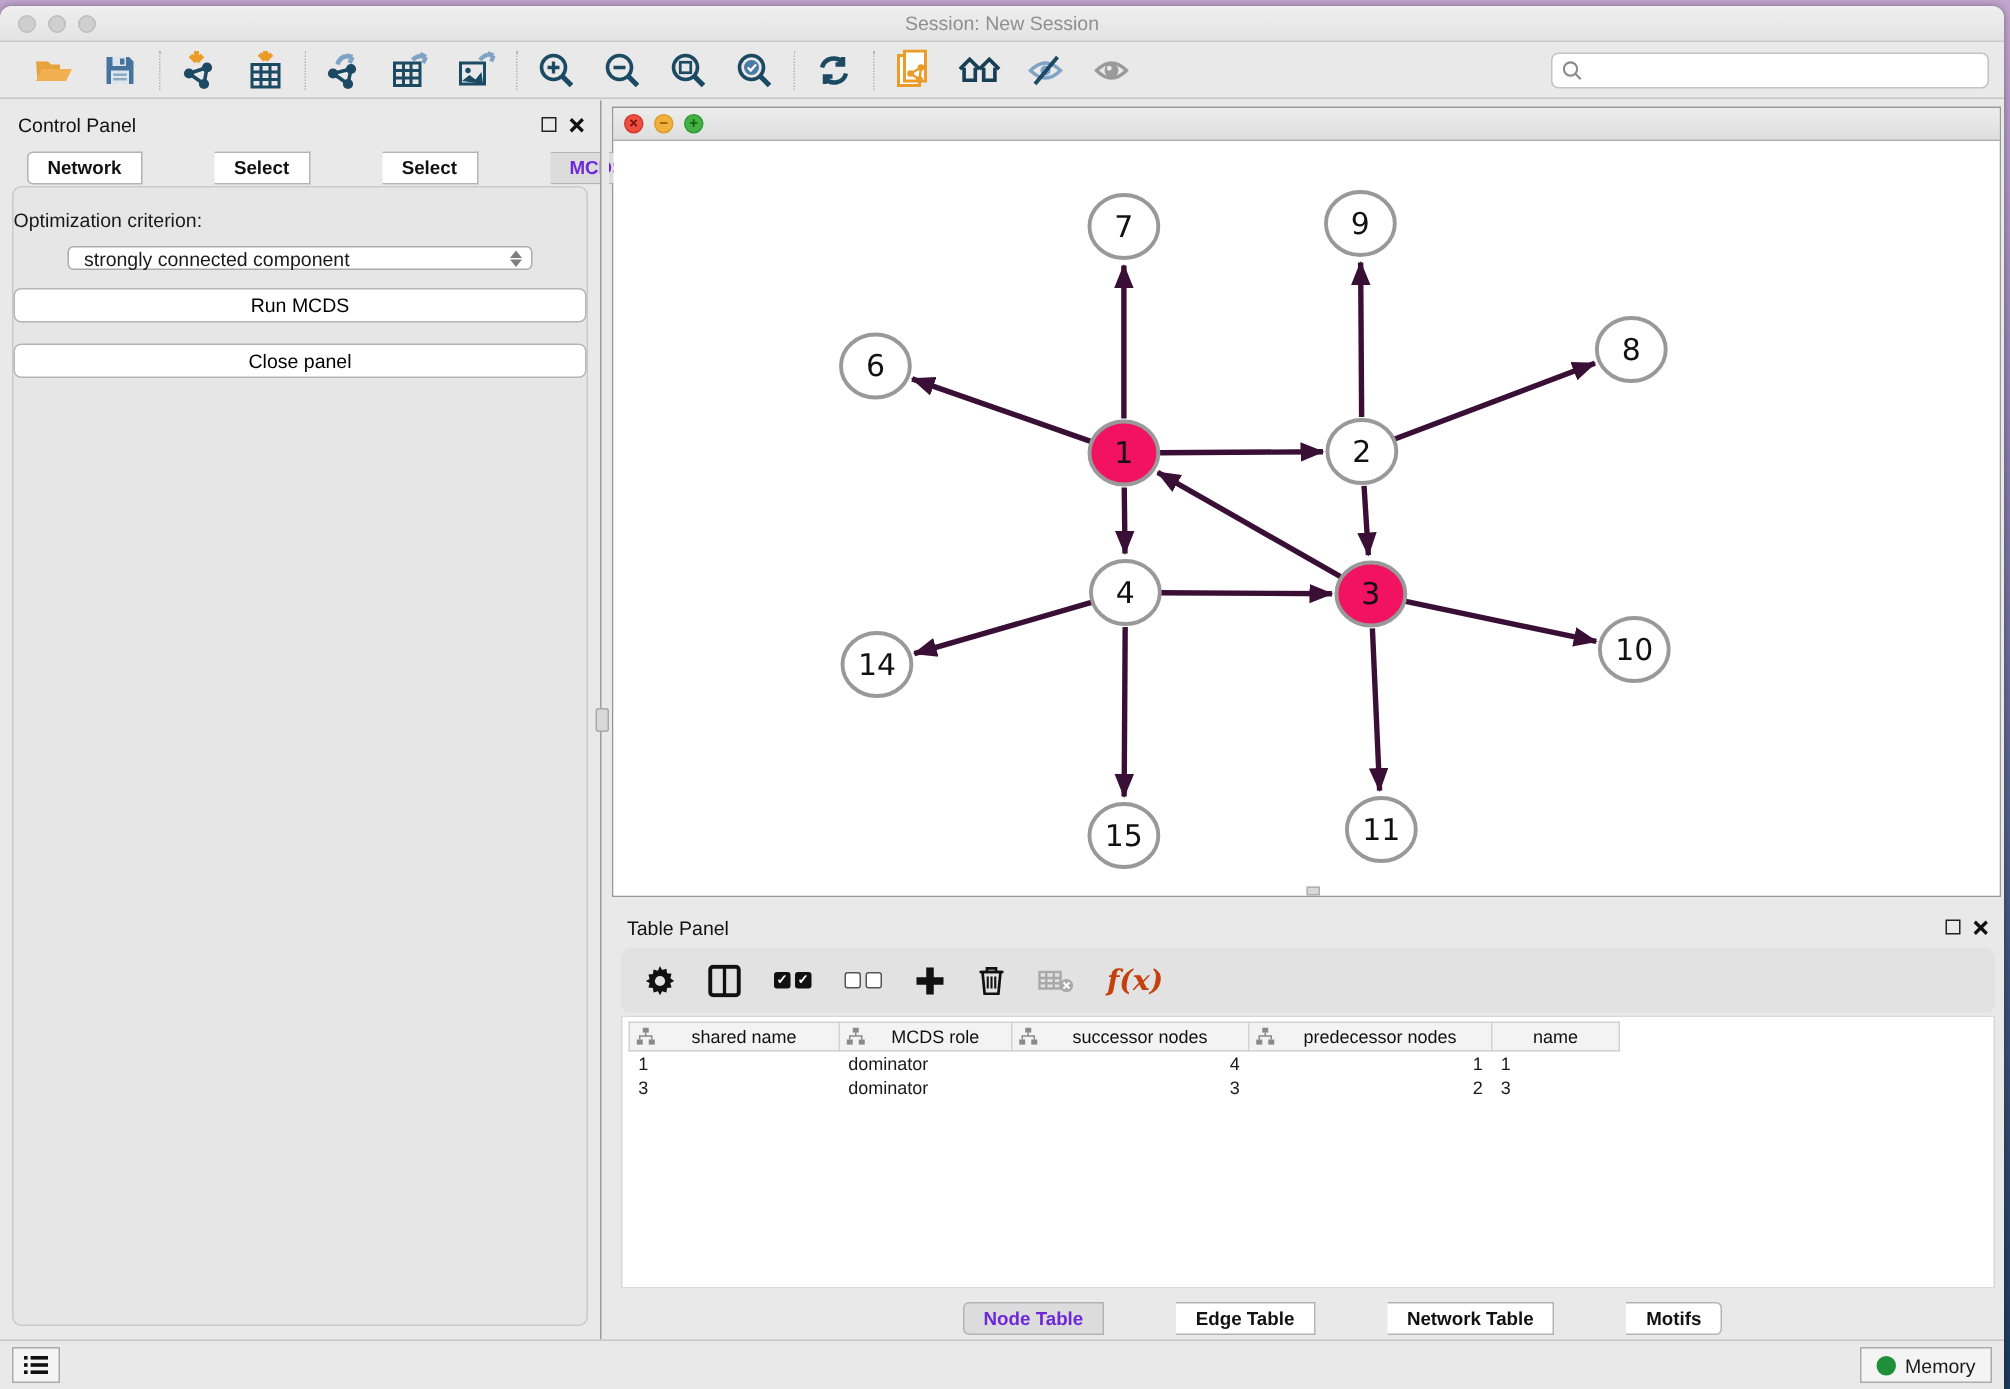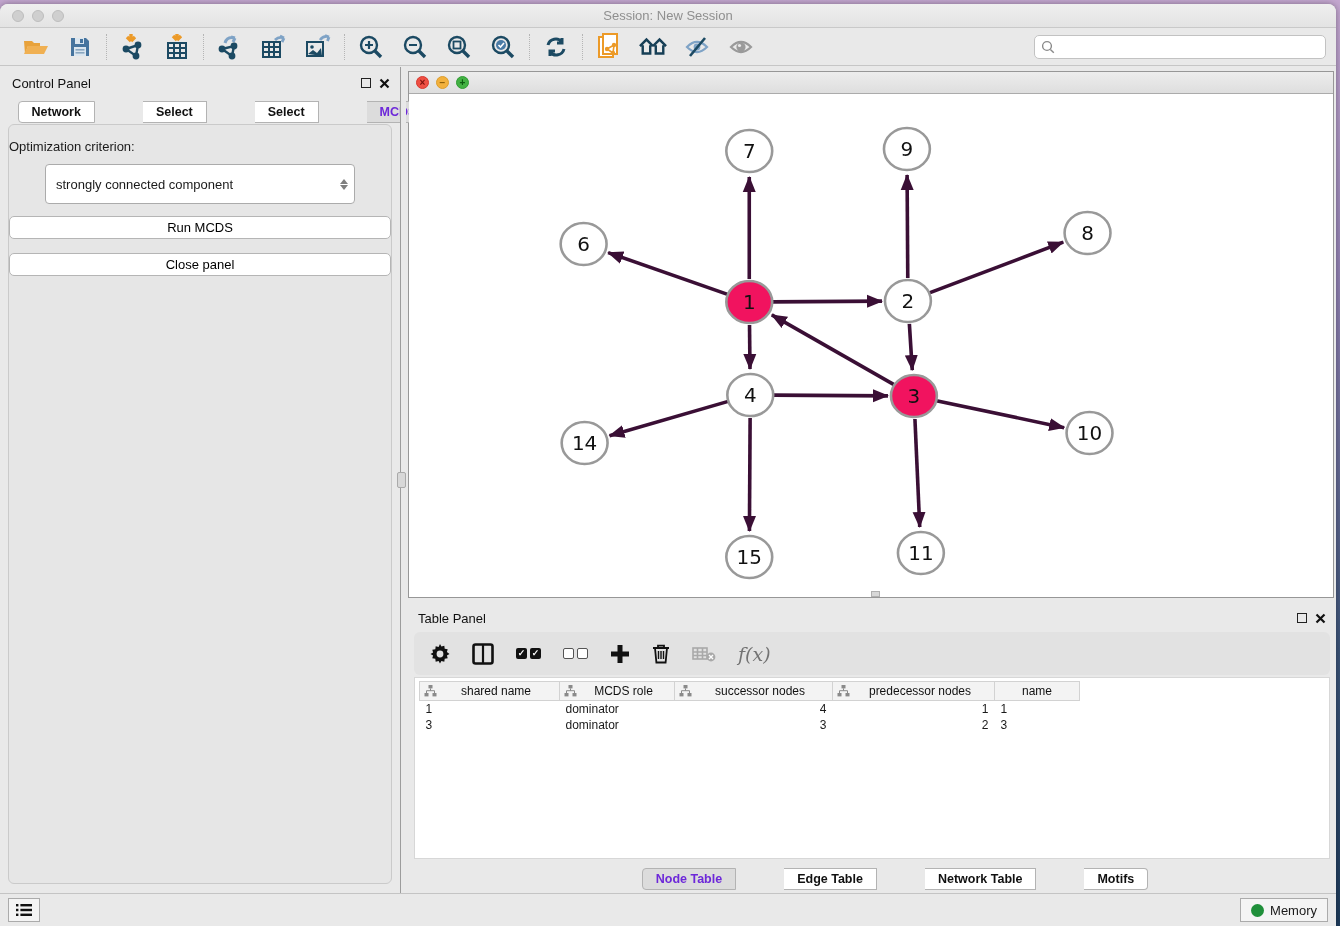--- a/index.html
+++ b/index.html
@@ -40,21 +40,21 @@
   .tabs-row { display:flex; justify-content:center; margin-top:8px; }
   .tab { border:1px solid #b3b3b3; border-left:none; background:#fff; padding:3px 13px;
          font-size:12.5px; font-weight:bold; color:#111; cursor:pointer;margin-left:48px; }
   .tab:first-child { border-left:1px solid #b3b3b3; border-radius:4px 0 0 4px; }
   .tab:last-child { border-radius:0 4px 4px 0; }
   .tab.selected { background:#dcdcdc; color:#6d28d9; cursor:default; }
   .panel-body { position:absolute; left:8px; right:8px; top:57px; bottom:9px;
                 background:#e6e6e6; border:1px solid #cacaca; border-radius:6px;
                 display:flex; flex-direction:column; padding:14px 0 4px 0; }
   .opt-label { text-align:left; font-size:13px; margin-bottom:10px; }
-  .dropdown { margin:0 36px; height:40px; background:#fff; border:1px solid #ababab; border-radius:4px;
+  .dropdown { margin:0 36px; height:16px; background:#fff; border:1px solid #ababab; border-radius:4px;
               display:flex; align-items:center; padding:0 6px 0 10px; cursor:pointer;justify-content:space-between; }
   .dropdown .dd-value { flex:1; font-size:13px; }
   .dd-arrows { display:flex; flex-direction:column; gap:1px; align-items:center; }
   .dd-arrows i { display:block; width:0; height:0; border-left:4px solid transparent; border-right:4px solid transparent; }
   .dd-up { border-bottom:5px solid #7f7f7f; }
   .dd-down { border-top:5px solid #7f7f7f; }
   .btn-row { display:flex; justify-content:center; gap:14px; margin-top:12px;flex-direction:column; }
   .btn { background:#fff; border:1px solid #b5b5b5; border-radius:5px; padding:3px 16px;
          font-size:13px; cursor:pointer; }
   .result-fieldset { margin:auto 6px 0 6px; border:1px solid #a9a9a9; height:376px;
@@ -85,21 +85,21 @@
   .canvas { flex:1; position:relative; background:#fff; }
   .canvas svg { position:absolute; inset:0; }
   .hsplit-handle { position:absolute; bottom:0px; left:50%; width:9px; height:6px;
                    background:#d8d8d8; border:1px solid #b0b0b0; }
 
   
   .table-panel { margin-top:4px; height:291px; position:relative; background:#e9e9e9; }
   .tbl-toolbar { margin:4px 6px 0 8px; height:43px; background:#e2e2e2; border-radius:6px;
                  display:flex; align-items:center; gap:22px; padding:0 16px; }
   .tt-btn { display:flex; align-items:center; justify-content:center; cursor:pointer; }
-  .fx { font-family:"DejaVu Serif", serif; font-style:italic; font-size:19px; color:#737373; }
+  .fx { font-family:"DejaVu Serif", serif; font-style:italic; font-size:19px; color:#c2410c;font-weight:bold; }
   .tbl-wrap { margin:2px 6px 0 8px; height:182px; background:#fff; border:1px solid #d7d7d7; overflow:hidden; }
   table.grid { border-collapse:collapse; table-layout:fixed; margin:3px 0 0 4px; }
   table.grid th { background:#f3f3f3; border:1px solid #d2d2d2; height:19px; font-weight:normal;
                   font-size:12px; color:#111; padding:0 4px; }
   th .th-inner { display:flex; align-items:center; }
   th .th-label { flex:1; text-align:center; }
   table.grid td { height:16px; font-size:12px; padding:0 6px; border:none; }
   td.al { text-align:left; } td.ar { text-align:right; padding-right:14px; }
   .tbl-tabs { display:flex; justify-content:center; margin-top:9px; }
 

